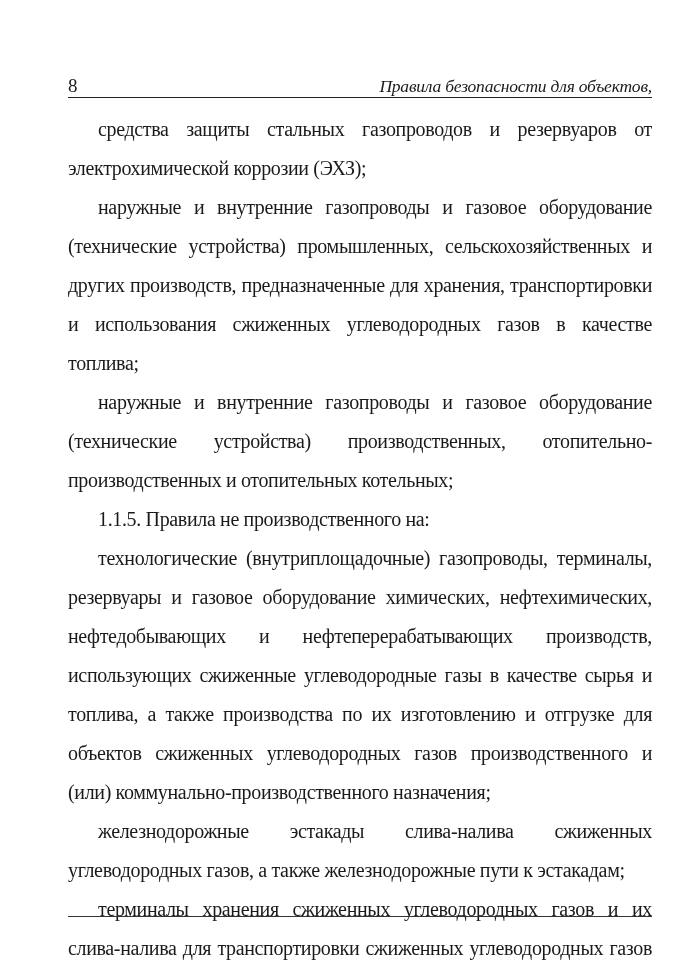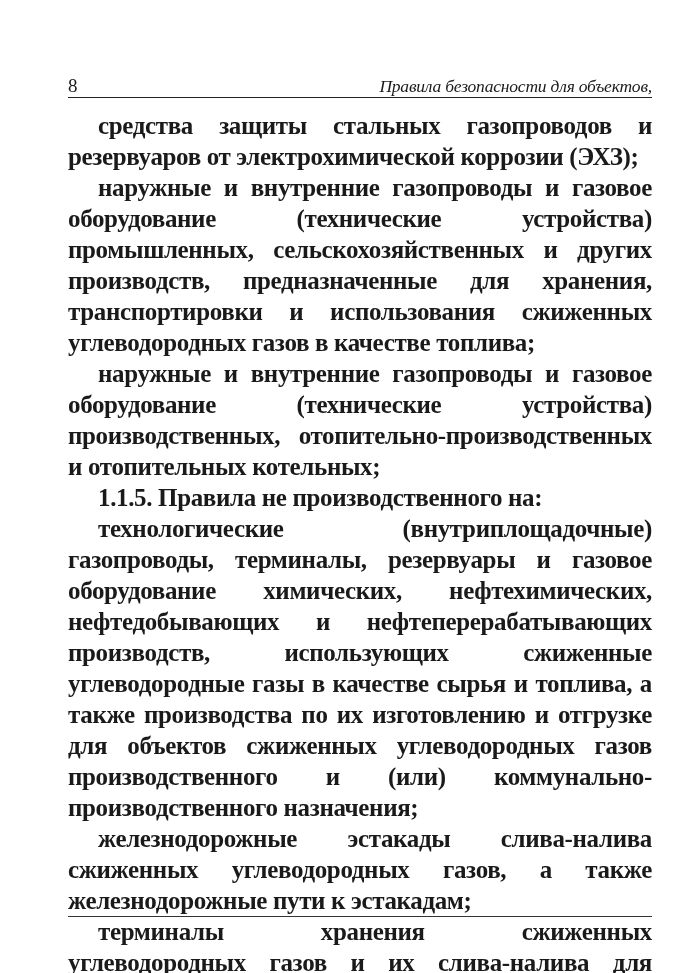--- a/index.html
+++ b/index.html
@@ -11,23 +11,23 @@
   }
   .running-head {
     display: flex; justify-content: space-between; align-items: flex-end;
     height: 22px; border-bottom: 1.5px solid #222; padding-bottom: 1px;
     font-size: 18px; line-height: 20px;
   }
   .running-head .pagenum { font-size: 19px; }
   .running-head .title { font-style: italic; font-size: 17.5px; letter-spacing: -0.2px; margin-top: 17px; }
   .body { margin-top: 12px; }
   .p {
-    font-size: 25px; line-height: 31px; margin: 0;
+    font-size: 20px; line-height: 39px; margin: 0;
     text-align: justify; text-align-last: left;
-    letter-spacing: -0.35px; word-spacing: 0px; font-weight: bold;
+    letter-spacing: -0.35px; word-spacing: 0px;
   }
   .p.indent { text-indent: 30px; }
   .bottom-rule { position: absolute; left: 68px; top: 916px; width: 584px; border-top: 1.8px solid #333; }
 </style>
 </head>
 <body>
 
 <div class="page">
   <div class="running-head">
     <span class="pagenum">8</span>

